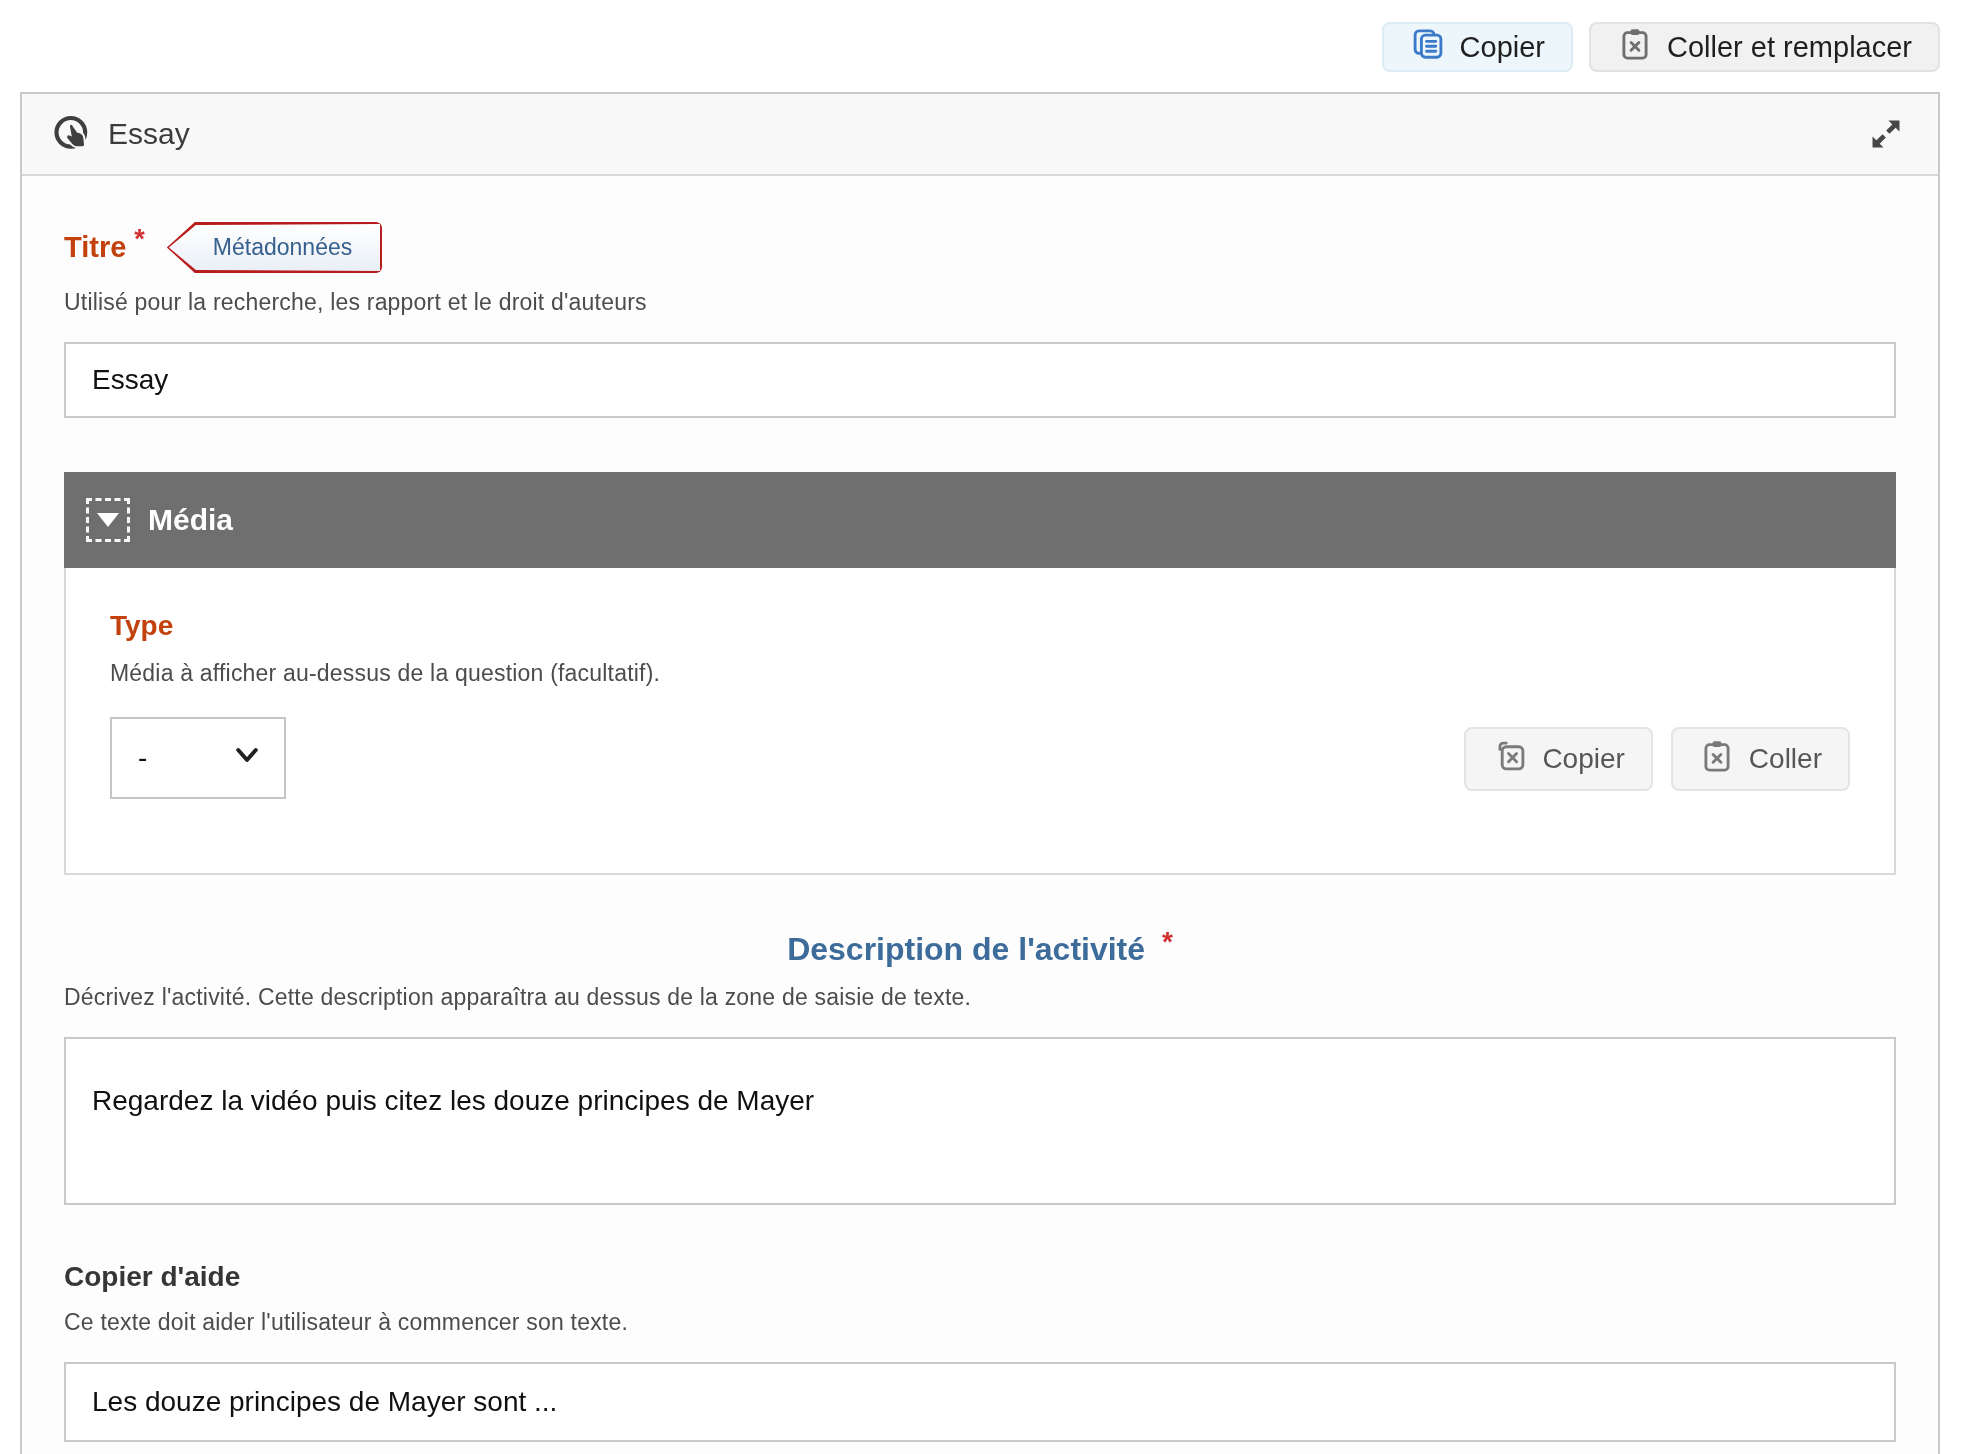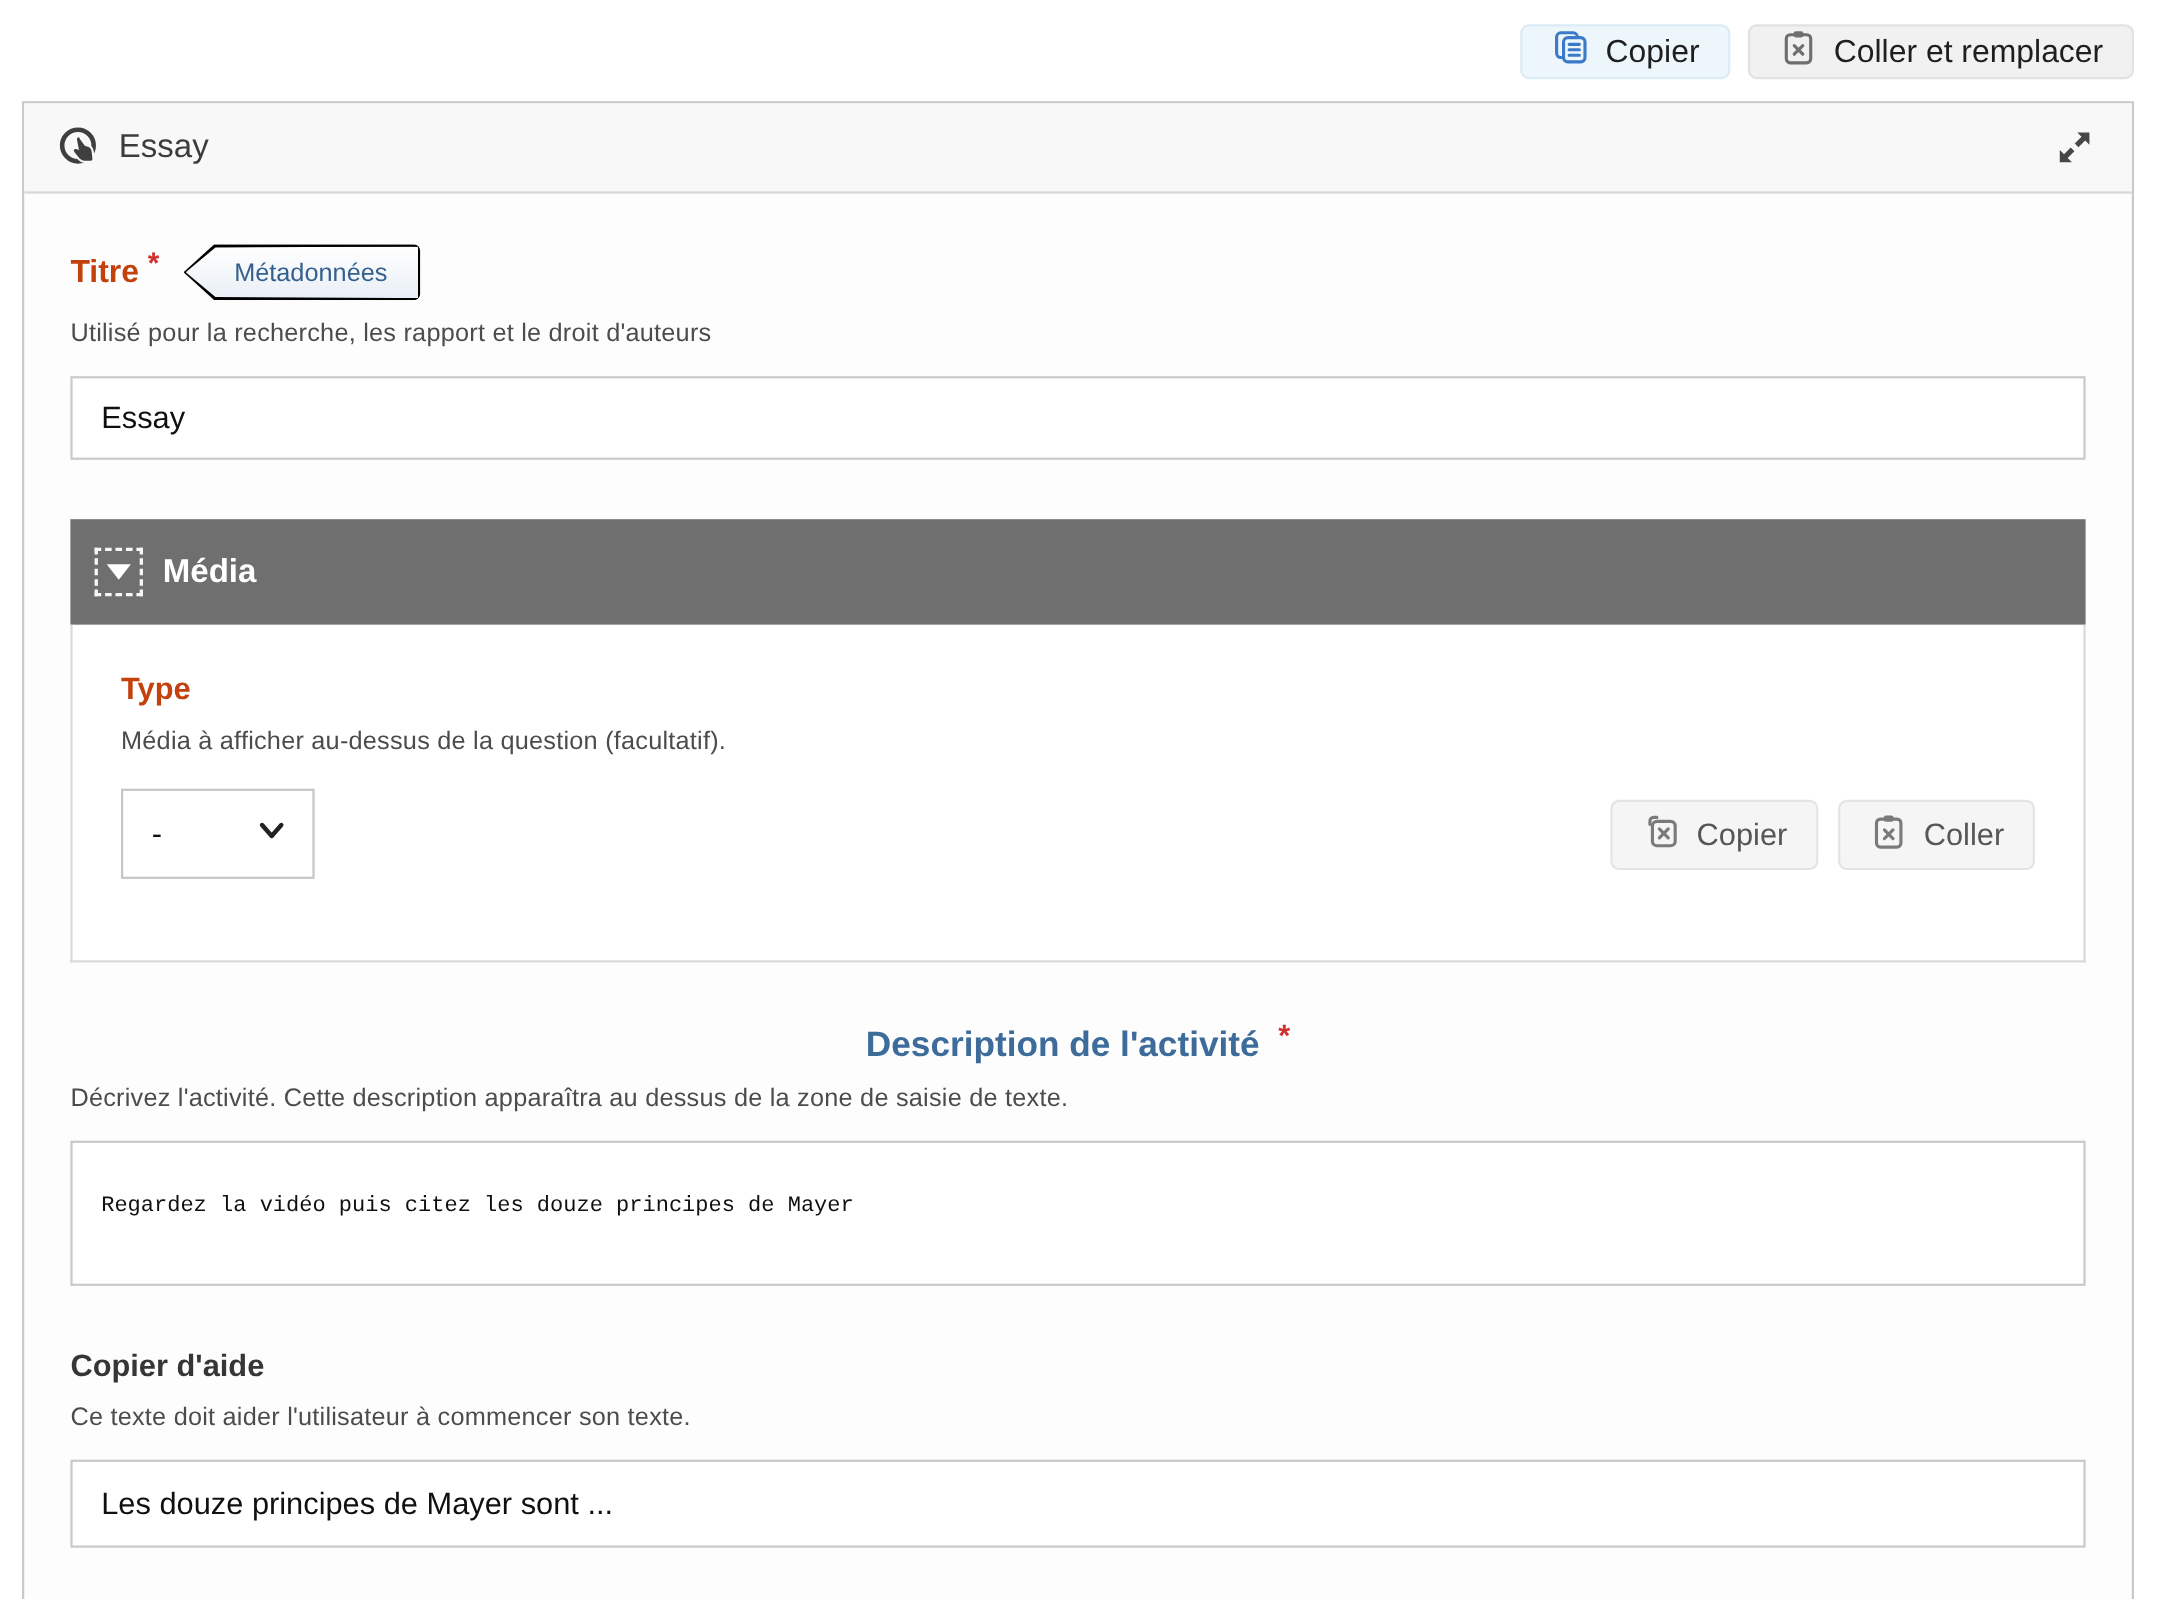--- a/index.html
+++ b/index.html
@@ -30,21 +30,21 @@
   
   .label-row { display:flex; align-items:center; margin-bottom:16px; }
   .field-label { font-size:29px; font-weight:600; color:#c2410c; }
   .req { color:#d0302f; font-size:27px; font-weight:700; margin-left:8px;
     position:relative; top:-8px; }
   .help { font-size:23px; color:#4c4c4c; margin-bottom:26px; letter-spacing:.2px; }
   .text-input { width:100%; height:76px; border:2px solid #c9c9c9; background:#ffffff;
     font-family:inherit; font-size:28px; color:#101010; padding:0 26px; outline:none; }
 
   
-  .meta-tag { display:inline-block; margin-left:22px; background:#000000;
+  .meta-tag { display:inline-block; margin-left:22px; background:#b91c1c;
     clip-path:polygon(0 50%, 28px 0, 100% 0, 100% 100%, 28px 100%);
     padding:2px; cursor:pointer; border-radius:6px; }
   .meta-tag-inner { display:block; background:linear-gradient(#ffffff,#e9eff6);
     clip-path:polygon(0 50%, 27px 2%, 100% 0, 100% 100%, 27px 98%);
     padding:10px 28px 10px 44px; font-size:23px; color:#35608d; }
 
   
   .media-group { margin-top:54px; }
   .media-bar { height:96px; background:#6f6f6f; display:flex; align-items:center;
     gap:18px; padding:0 22px; cursor:pointer; }
@@ -64,22 +64,22 @@
   .media-btns { display:flex; gap:18px; padding-top:10px; }
   .sm-btn { display:flex; align-items:center; gap:14px; height:64px; padding:0 26px;
     background:#f5f5f5; border:2px solid #e4e4e4; border-radius:8px;
     font-size:28px; color:#565656; cursor:pointer; }
   .sm-btn svg { width:36px; height:36px; }
 
   
   .section-heading { margin-top:56px; margin-bottom:16px; font-size:32px;
     font-weight:600; color:#3d6c9b;text-align:center; }
   .section-heading .req { font-size:28px; top:-9px; }
-  .desc-area { width:100%; height:132px; border:2px solid #c9c9c9; background:#ffffff;
-    font-family:Liberation Mono, monospace; font-size:20px; color:#101010; padding:46px 26px 0 26px;
+  .desc-area { width:100%; height:168px; border:2px solid #c9c9c9; background:#ffffff;
+    font-family:Liberation Sans, sans-serif; font-size:28px; color:#101010; padding:46px 26px 0 26px;
     resize:none; outline:none; }
   .sub-label { margin-top:52px; margin-bottom:16px; font-size:28px; font-weight:600;
     color:#363636; }
 </style>
 </head>
 <body>
 
 <div class="topbar">
   <div class="tb-btn blue">
     <span>

